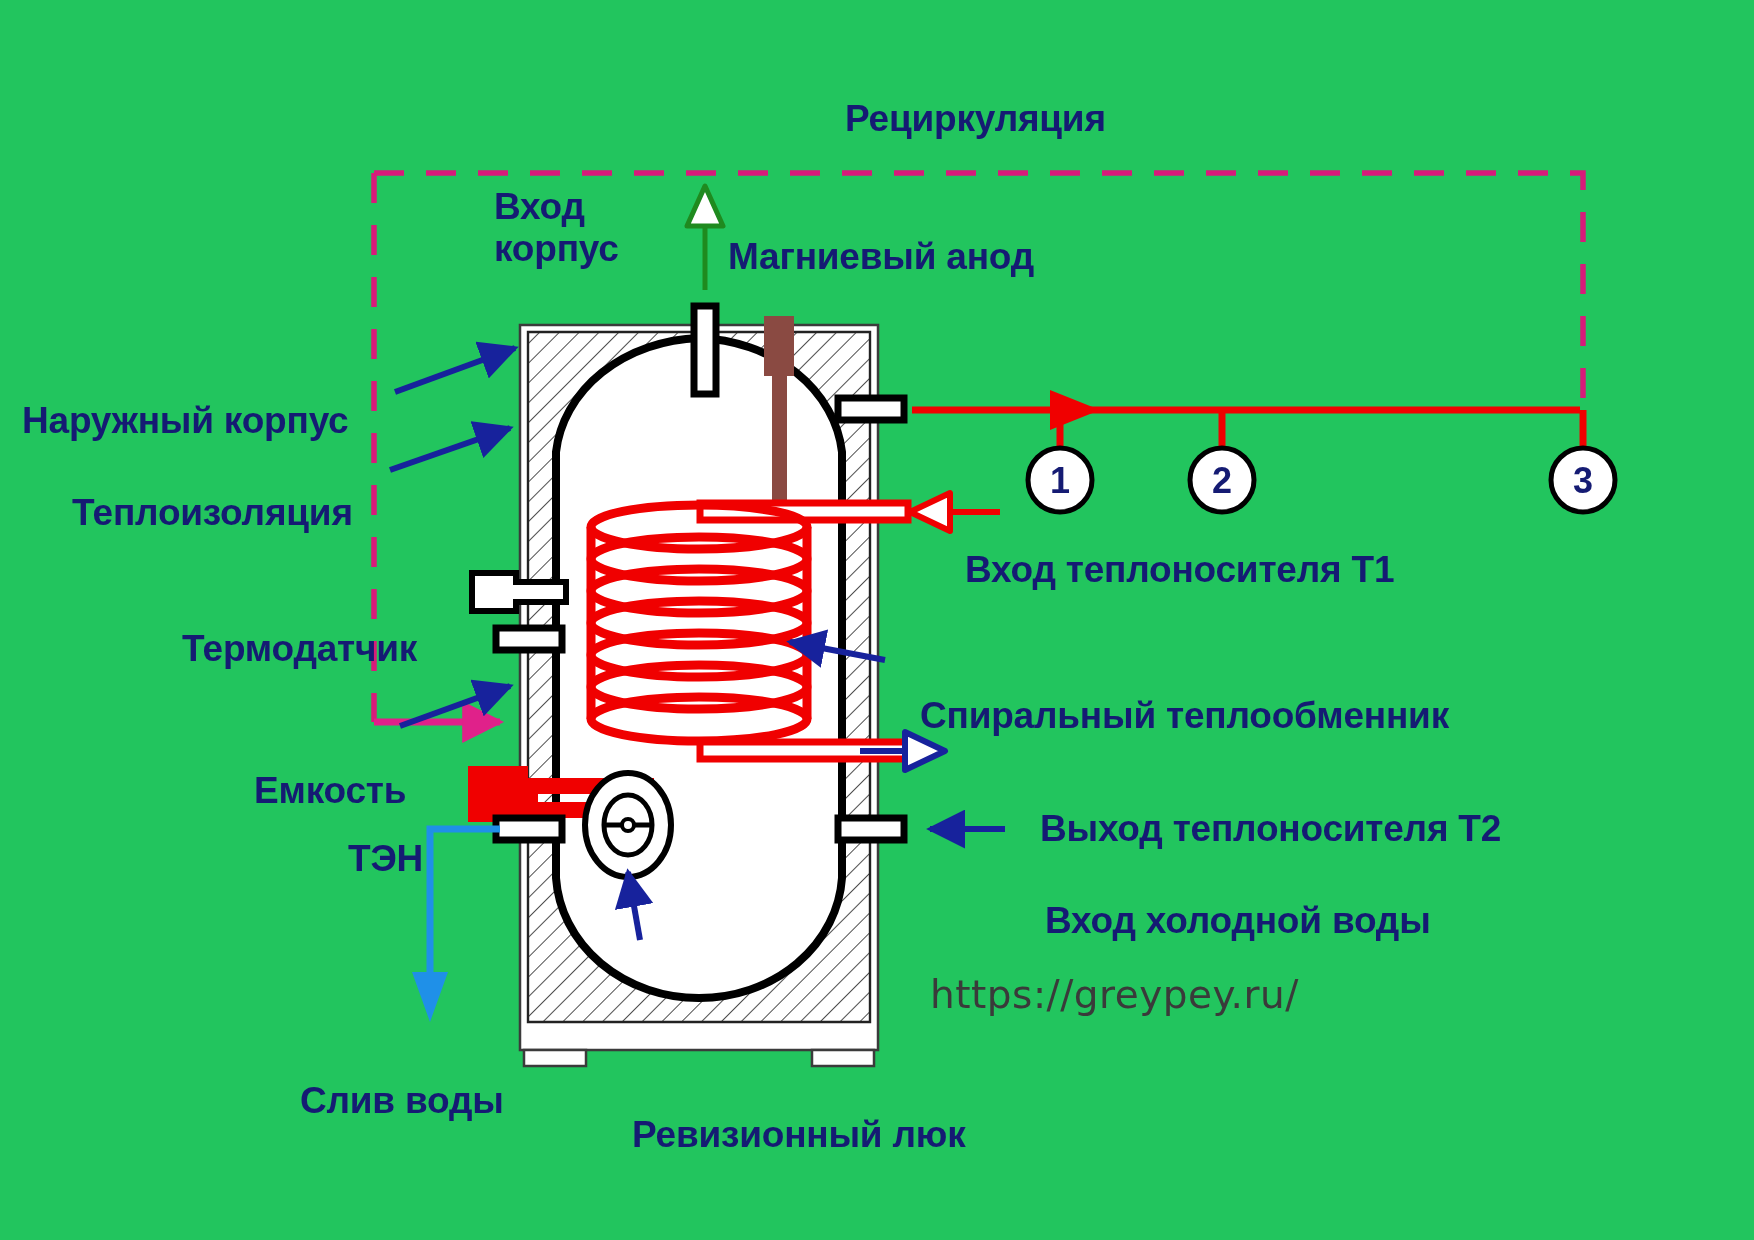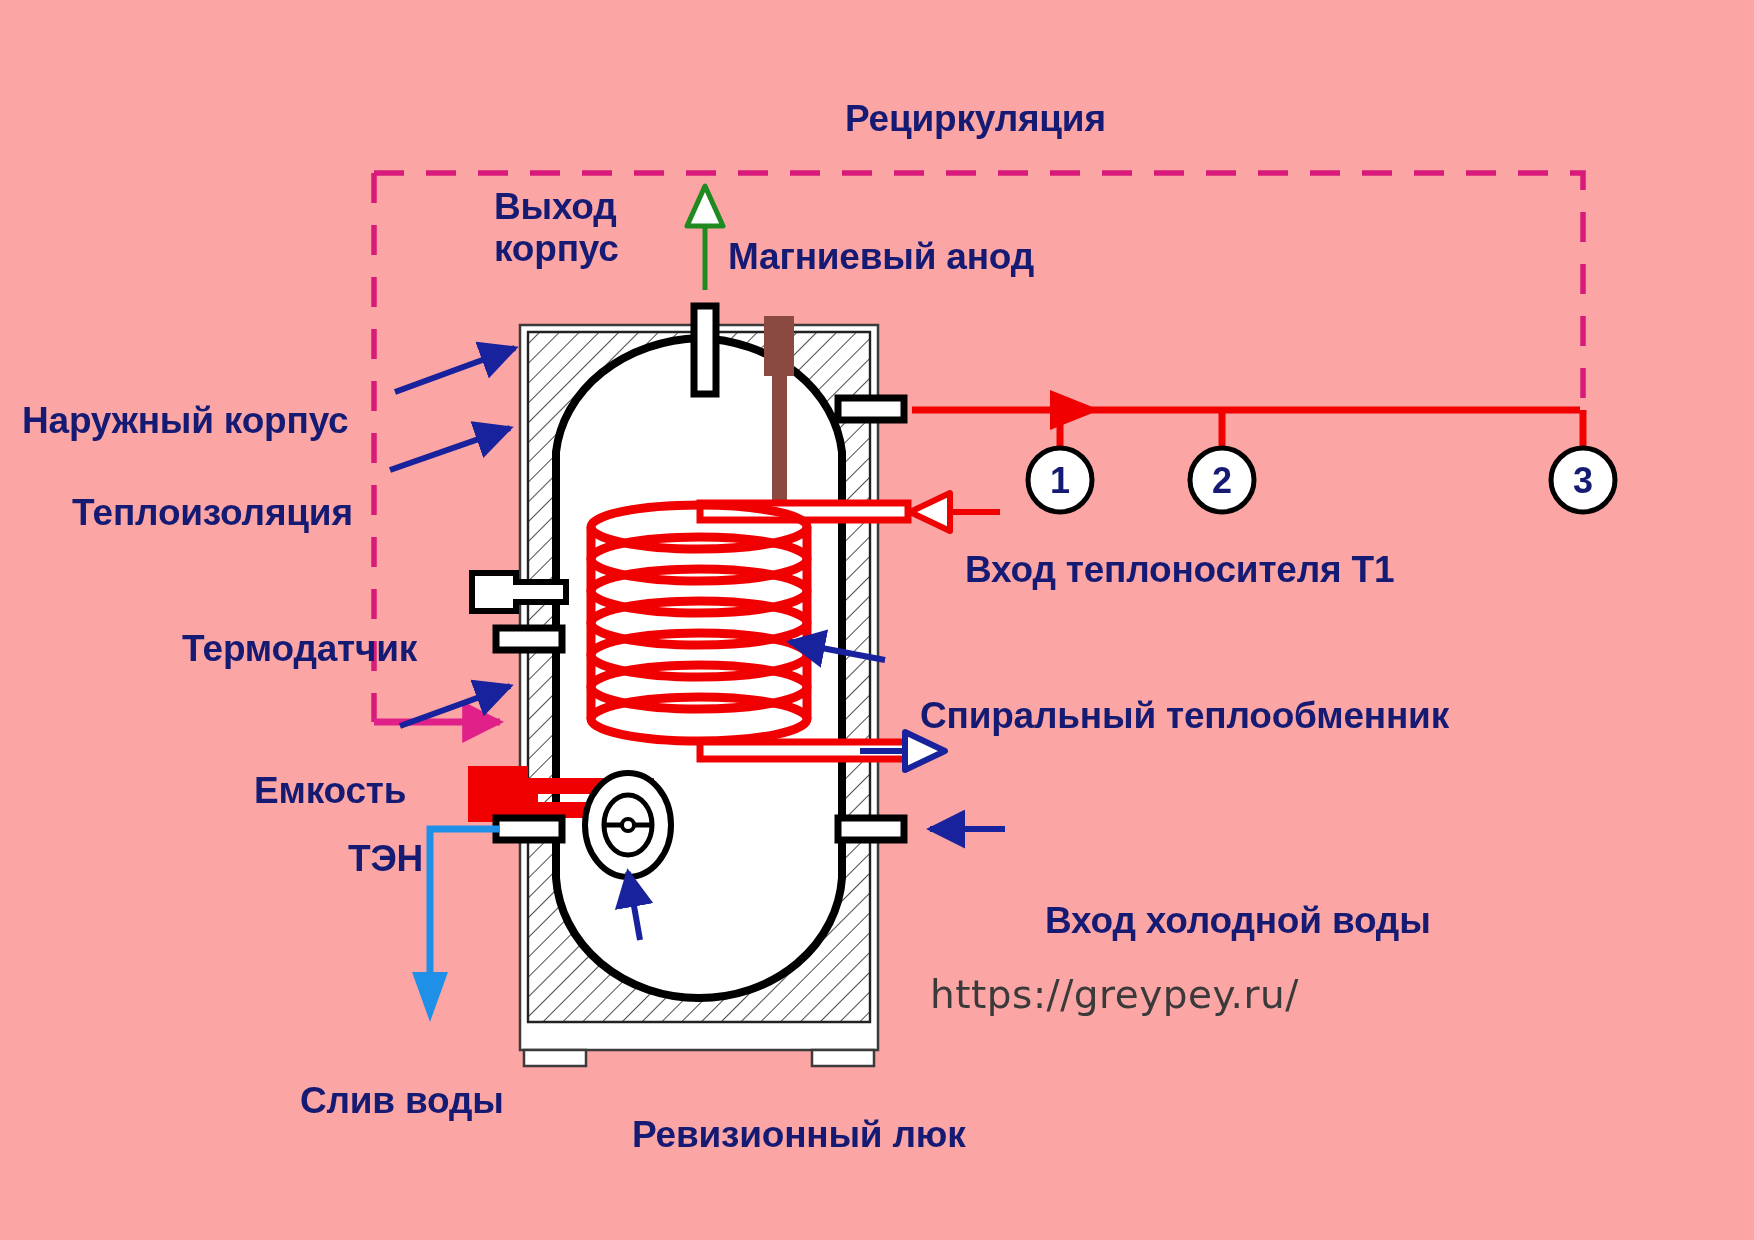--- a/index.html
+++ b/index.html
@@ -7,21 +7,21 @@
     padding: 0;
     background: #ffffff;
   }
   body {
     font-family: "Liberation Sans", sans-serif;
   }
   #stage {
     position: relative;
     width: 1754px;
     height: 1240px;
-    background: #fca5a5;
+    background: #22c55e;
     overflow: hidden;
   }
   #stage svg.layer {
     position: absolute;
     left: 0;
     top: 0;
     width: 1754px;
     height: 1240px;
   }
   .lbl {
@@ -198,21 +198,21 @@
       <line x1="390" y1="470" x2="510" y2="428" marker-end="url(#arrowBlueSolid)"></line>
       <line x1="400" y1="726" x2="510" y2="686" marker-end="url(#arrowBlueSolid)"></line>
       <line x1="640" y1="940" x2="628" y2="872" marker-end="url(#arrowBlueSolid)"></line>
       <line x1="885" y1="660" x2="790" y2="642" marker-end="url(#arrowBlueSolid)"></line>
       <line x1="1005" y1="829" x2="930" y2="829" marker-end="url(#arrowBlueSolid)"></line>
     </g>
   </svg>
 
   <div class="lbl" style="left:845px; top:98px;">Рециркуляция</div>
 
-  <div class="lbl" style="left:494px; top:186px;">Выход</div>
+  <div class="lbl" style="left:494px; top:186px;">Вход</div>
 
   <div class="lbl" style="left:494px; top:228px;">корпус</div>
 
   <div class="lbl" style="left:728px; top:236px;">Магниевый анод</div>
 
   <div class="lbl" style="left:22px; top:400px;">Наружный корпус</div>
 
   <div class="lbl" style="left:72px; top:492px;">Теплоизоляция</div>
 
   <div class="lbl" style="left:182px; top:628px;">Термодатчик</div>
@@ -224,20 +224,21 @@
   <div class="lbl" style="left:300px; top:1080px;">Слив воды</div>
 
   <div class="lbl" style="left:632px; top:1114px;">Ревизионный люк</div>
 
 
 
   <div class="lbl" style="left:965px; top:549px;">Вход теплоносителя Т1</div>
 
   <div class="lbl" style="left:920px; top:695px;">Спиральный теплообменник</div>
 
+  <div class="lbl" style="left:1040px; top:808px;">Выход теплоносителя Т2</div>
 
   <div class="lbl" style="left:1045px; top:900px;">Вход холодной воды</div>
 
   <div class="circnum" style="left:1032px; top:460px;">1</div>
 
   <div class="circnum" style="left:1194px; top:460px;">2</div>
 
   <div class="circnum" style="left:1555px; top:460px;">3</div>
 
   <div class="watermark" style="left:930px; top:972px;">https://greypey.ru/</div>

